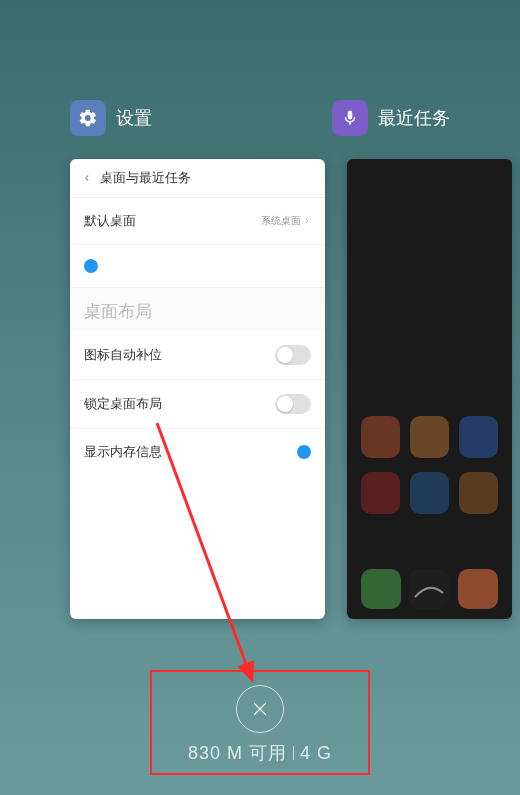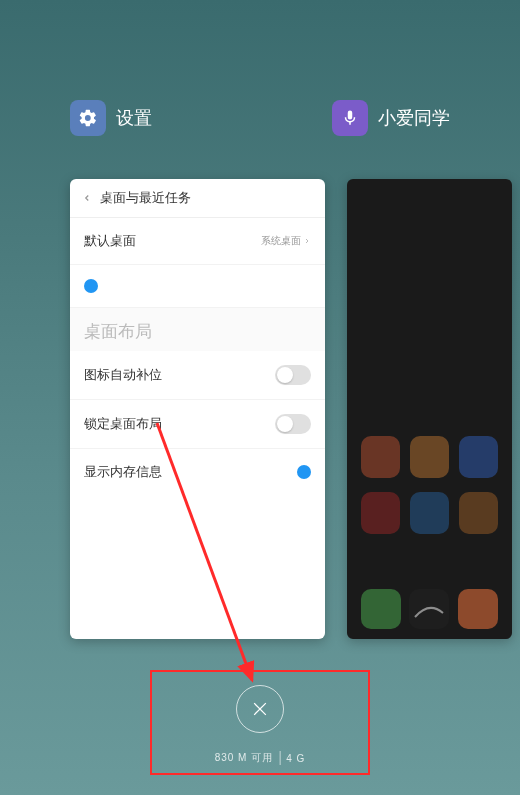--- a/index.html
+++ b/index.html
@@ -2,60 +2,60 @@
 <html><head>
 <meta charset="utf-8">
 <style>
   * { margin: 0; padding: 0; box-sizing: border-box; font-family: -apple-system, "PingFang SC", "Microsoft YaHei", sans-serif; }
   body { width: 520px; height: 795px; background: linear-gradient(180deg, #3a6b6e 0%, #4a7a7c 30%, #5a8a8c 60%, #6a9a9b 100%); position: relative; overflow: hidden; }
   .cards-header { display: flex; justify-content: space-between; padding: 100px 70px 23px 70px; }
   .card-header { display: flex; align-items: center; gap: 10px; color: #fff; font-size: 18px; }
   .hdr-icon { width: 36px; height: 36px; border-radius: 8px; display: flex; align-items: center; justify-content: center; }
   .gear-bg { background: #5a7fbb; }
   .mic-bg { background: #7b5cc9; }
-  .cards-row { display: flex; gap: 22px; padding: 0 8px 0 70px; height: 460px; margin-top: 20px; }
+  .cards-row { display: flex; gap: 22px; padding: 0 8px 0 70px; height: 460px; }
   .card { background: #fff; border-radius: 6px; width: 255px; flex-shrink: 0; overflow: hidden; box-shadow: 0 3px 12px rgba(0,0,0,0.25); }
   .card-dark { background: #1a1a1a; width: 185px; border-radius: 6px; box-shadow: 0 3px 12px rgba(0,0,0,0.25); position: relative; }
   .panel-header { display: flex; align-items: center; padding: 10px 12px; border-bottom: 1px solid #eee; font-size: 13px; color: #333; }
   .back-chev { margin-right: 8px; color: #999; font-size: 14px; }
   .row { display: flex; align-items: center; justify-content: space-between; padding: 14px 14px; border-bottom: 1px solid #f2f2f2; font-size: 13px; color: #333; }
   .row-value { color: #999; font-size: 10px; display: flex; align-items: center; gap: 2px; }
   .section-head { padding: 12px 14px 8px 14px; font-size: 17px; color: #bbb; background: #fafafa; }
   .toggle { width: 36px; height: 20px; border-radius: 10px; background: #e0e0e0; position: relative; }
   .toggle .knob { width: 16px; height: 16px; border-radius: 50%; background: #fff; position: absolute; top: 2px; left: 2px; box-shadow: 0 1px 2px rgba(0,0,0,0.2); }
   .dot-on { width: 14px; height: 14px; border-radius: 50%; background: #2196f3; }
   .dark-grid { position: absolute; bottom: 105px; left: 0; right: 0; display: grid; grid-template-columns: repeat(3,1fr); gap: 14px 10px; padding: 0 14px; }
   .dark-app { height: 42px; border-radius: 10px; opacity: 0.35; }
   .dark-dock { position: absolute; bottom: 10px; left: 0; right: 0; display: flex; justify-content: space-around; padding: 0 10px; }
   .dark-dock .dock-item { width: 40px; height: 40px; border-radius: 10px; opacity: 0.5; }
   .annot-line { position: absolute; pointer-events: none; }
   .annot-rect { position: absolute; border: 2px solid #ff2a2a; pointer-events: none; }
   .clear-btn { position: absolute; left: 50%; transform: translateX(-50%); bottom: 62px; width: 48px; height: 48px; border: 1.5px solid rgba(255,255,255,0.7); border-radius: 50%; display: flex; align-items: center; justify-content: center; color: #fff; }
-  .mem-info { position: absolute; left: 50%; transform: translateX(-50%); bottom: 30px; color: rgba(255,255,255,0.8); font-size: 10px; letter-spacing: 1px; display: flex; align-items: center; gap: 6px; }
+  .mem-info { position: absolute; left: 50%; transform: translateX(-50%); bottom: 30px; color: rgba(255,255,255,0.8); font-size: 18px; letter-spacing: 1px; display: flex; align-items: center; gap: 6px; }
   .mem-divider { width: 1px; height: 14px; background: rgba(255,255,255,0.6); }
 </style>
 </head>
 <body>
 
 <div class="cards-header">
   <div class="card-header">
     <div class="hdr-icon gear-bg">
       <svg width="20" height="20" viewBox="0 0 24 24" fill="#fff">
           <path d="M19.14,12.94a7,7,0,0,0,.05-.94,7,7,0,0,0-.05-.94l2.11-1.65a.5.5,0,0,0,.12-.64l-2-3.46a.5.5,0,0,0-.61-.22l-2.49,1a7,7,0,0,0-1.62-.94l-.38-2.65A.5.5,0,0,0,13.78,2H9.78a.5.5,0,0,0-.49.42L8.91,5.07a7,7,0,0,0-1.62.94l-2.49-1a.5.5,0,0,0-.61.22l-2,3.46a.5.5,0,0,0,.12.64L4.42,11a7,7,0,0,0-.05.94,7,7,0,0,0,.05.94L2.31,14.53a.5.5,0,0,0-.12.64l2,3.46a.5.5,0,0,0,.61.22l2.49-1a7,7,0,0,0,1.62.94l.38,2.65a.5.5,0,0,0,.49.42h4a.5.5,0,0,0,.49-.42l.38-2.65a7,7,0,0,0,1.62-.94l2.49,1a.5.5,0,0,0,.61-.22l2-3.46a.5.5,0,0,0-.12-.64ZM11.78,15.5A3.5,3.5,0,1,1,15.28,12,3.5,3.5,0,0,1,11.78,15.5Z"></path>
         </svg>
     </div>
     <span>设置</span>
   </div>
   <div class="card-header">
     <div class="hdr-icon mic-bg">
       <svg width="18" height="18" viewBox="0 0 24 24" fill="#fff">
           <path d="M12,14a3,3,0,0,0,3-3V5a3,3,0,0,0-6,0v6A3,3,0,0,0,12,14Zm5-3a5,5,0,0,1-10,0H5a7,7,0,0,0,6,6.92V21h2V17.92A7,7,0,0,0,19,11Z"></path>
         </svg>
     </div>
-    <span>小爱同学</span>
+    <span>最近任务</span>
   </div>
 </div>
 
 <div class="cards-row">
 
   <div class="card">
     <div class="panel-header">
       <span class="back-chev">
         <svg width="10" height="10" viewBox="0 0 24 24" fill="none" stroke="#999" stroke-width="3">
             <polyline points="15 18 9 12 15 6"></polyline>

